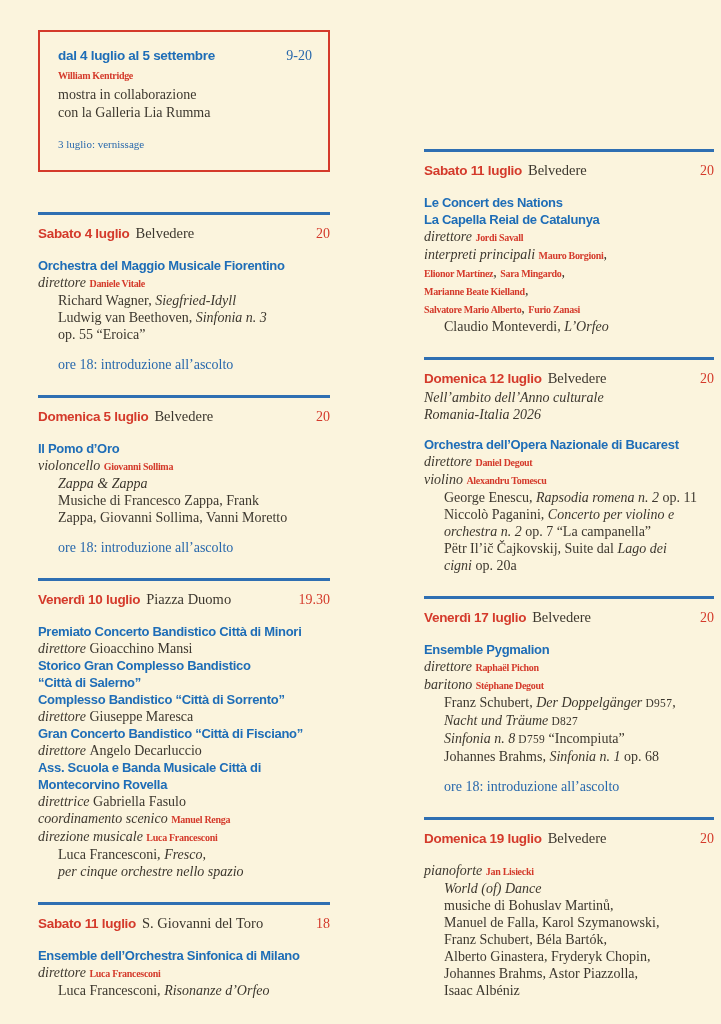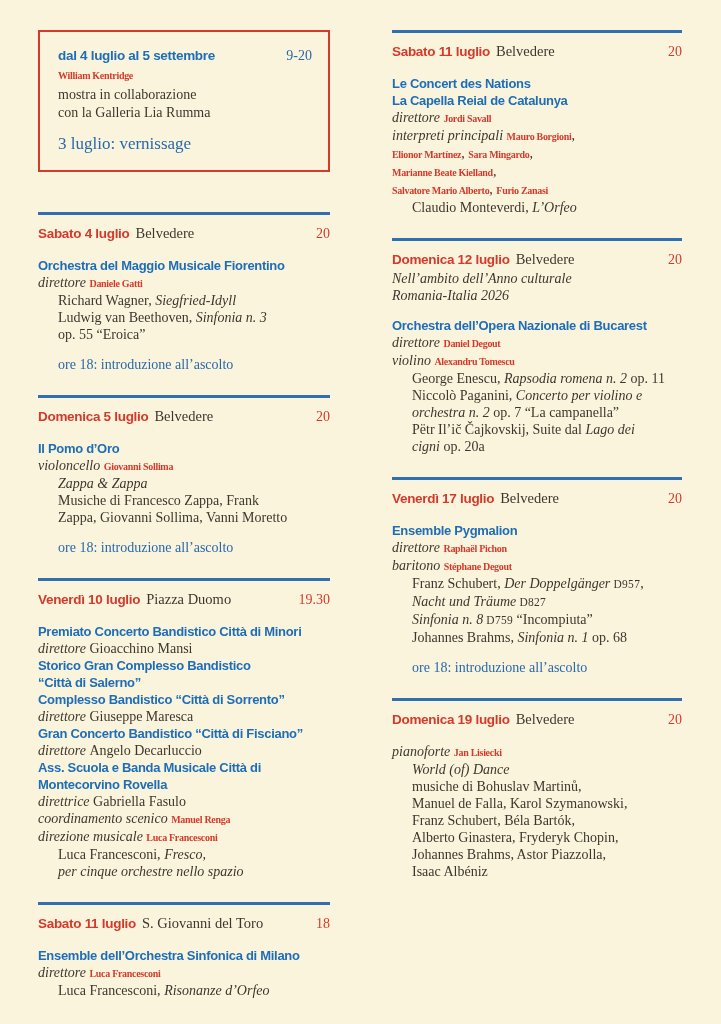--- a/index.html
+++ b/index.html
@@ -8,36 +8,36 @@
   }
   *{margin:0;padding:0;box-sizing:border-box;}
   html,body{width:721px;height:1024px;}
   body{
     background:var(--bg);
     font-family:"Liberation Serif", serif;
     color:var(--ink);
     padding:30px 31px 23px 38px;
     overflow:hidden;
   }
-  .columns{display:flex;gap:62px;align-items:flex-start;}
+  .columns{display:flex;gap:94px;align-items:flex-end;}
   .col{flex:0 0 auto;}
   .col-left{width:292px;}
   .col-right{width:290px;}
 
   
   .exhibition-box{
     border:2.5px solid var(--red);
     padding:14px 16px 16px 18px;
     width:292px;
   }
   .box-head{display:flex;align-items:baseline;line-height:20px;}
   .box-hours{margin-left:auto;font-size:14px;}
   .box-artist{line-height:20px;}
   .box-desc{font-size:14px;line-height:18px;}
-  .box-vernissage{margin-top:12px;line-height:20px;font-size:17px;font-family:Liberation Serif, serif;}
+  .box-vernissage{margin-top:12px;line-height:20px;font-size:11px;font-family:Liberation Serif, serif;}
 
   
   section{margin-top:22px;}
   .col-left section:first-of-type{margin-top:40px;}
   .col-right section:first-of-type{margin-top:0;}
   .rule{height:3px;background:var(--rule);border:none;margin-bottom:8px;}
   .sec-head{display:flex;align-items:baseline;line-height:20px;white-space:nowrap;}
   .t-date{font-family:"Liberation Sans", sans-serif;font-weight:bold;font-size:13.5px;letter-spacing:-0.3px;color:var(--red);}
   .t-venue{font-size:14.5px;color:var(--ink);margin-left:6px;}
   .t-time{margin-left:auto;font-size:14px;color:var(--red);}
@@ -69,21 +69,21 @@
       <div class="t-blueser box-vernissage">3 luglio: vernissage</div>
     </div>
   <section>
         <div class="rule"></div>
         <div class="sec-head">
           <span class="t-date">Sabato 4 luglio</span>
           <span class="t-venue">Belvedere</span>
           <span class="t-time">20</span>
         </div>
         <div class="line gap"><span class="t-bluebold">Orchestra del Maggio Musicale Fiorentino</span></div>
-        <div class="line"><span class="t-em">direttore </span><span class="t-redbold">Daniele Gatti</span></div>
+        <div class="line"><span class="t-em">direttore </span><span class="t-redbold">Daniele Vitale</span></div>
         <div class="line ind"><span class="t-plain">Richard Wagner, </span><span class="t-em">Siegfried-Idyll</span></div>
         <div class="line ind"><span class="t-plain">Ludwig van Beethoven, </span><span class="t-em">Sinfonia n. 3</span></div>
         <div class="line ind"><span class="t-plain">op. 55 “Eroica”</span></div>
         <div class="line ind gap"><span class="t-blueser">ore 18: introduzione all’ascolto</span></div>
       </section>
       <section>
         <div class="rule"></div>
         <div class="sec-head">
           <span class="t-date">Domenica 5 luglio</span>
           <span class="t-venue">Belvedere</span>

